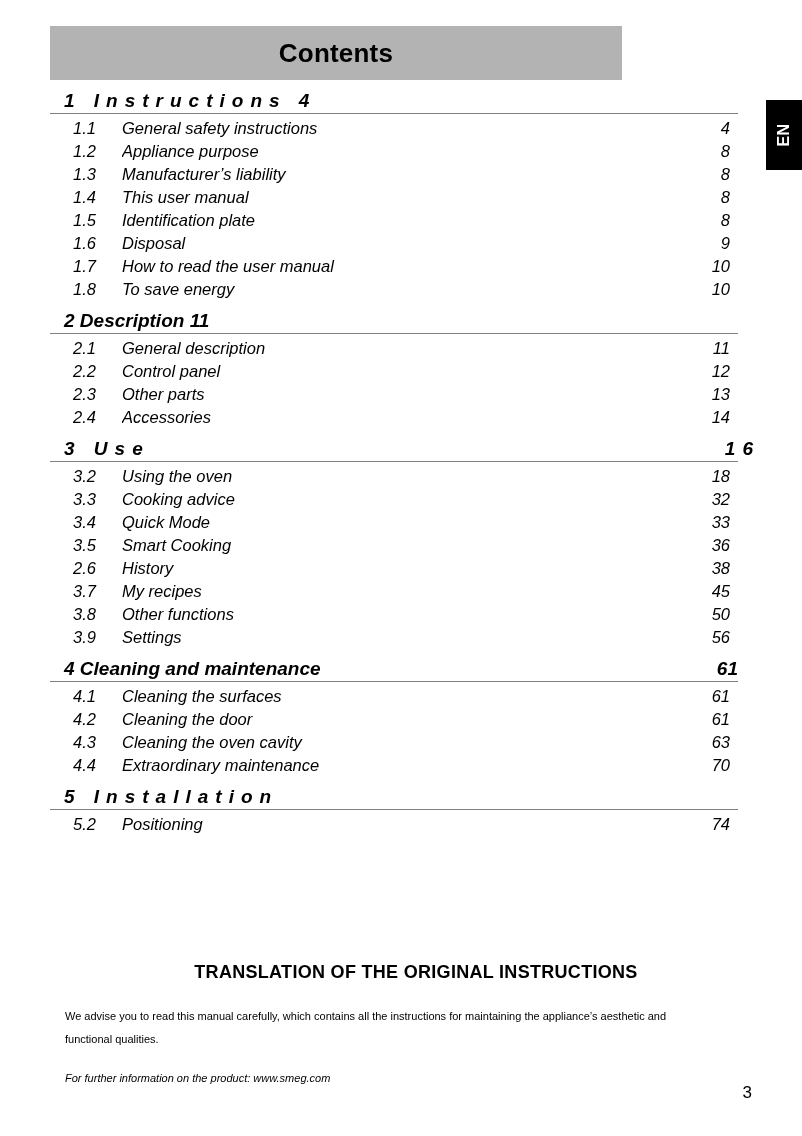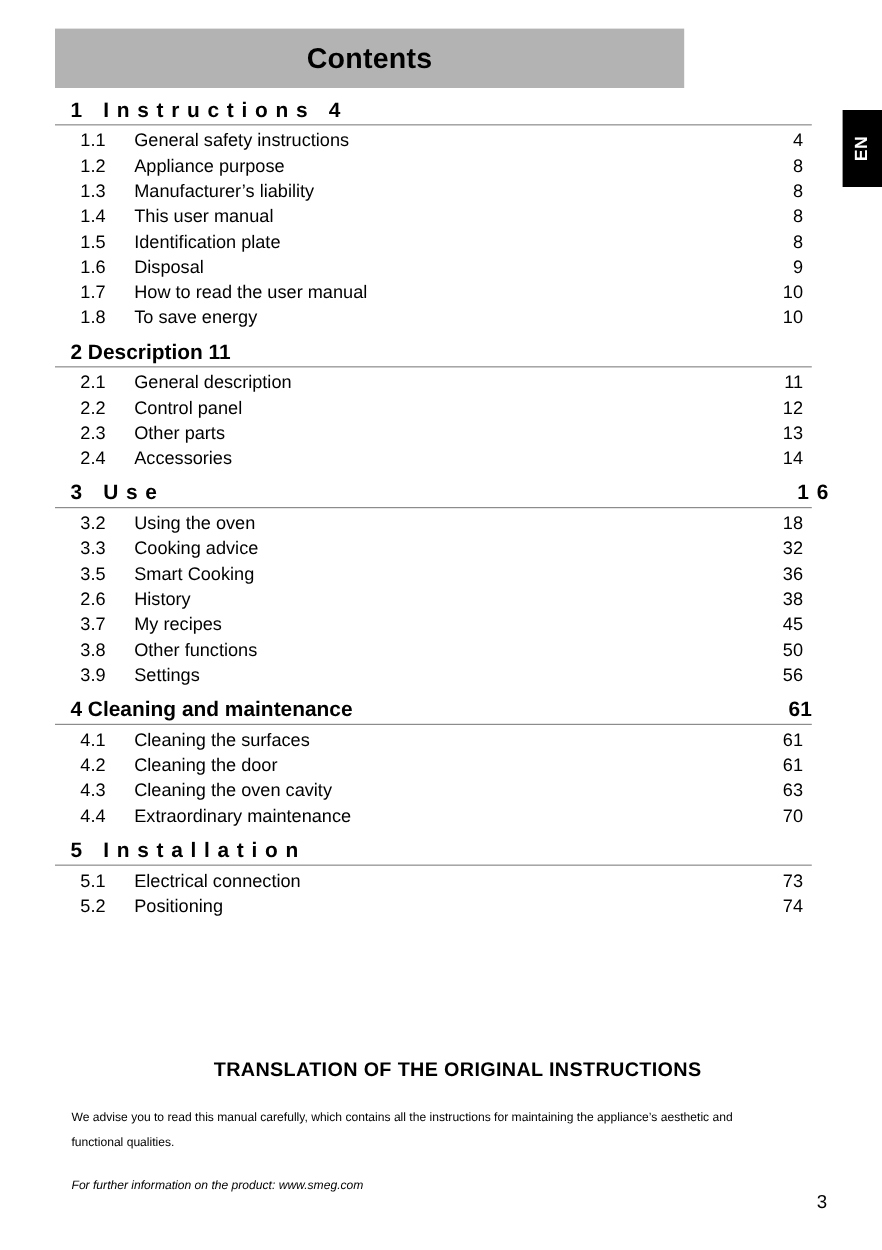--- a/index.html
+++ b/index.html
@@ -56,20 +56,21 @@
     letter-spacing: 0.5px;
     white-space: nowrap;
   }
 
   
   .toc {
     position: absolute;
     left: 0;
     top: 88px;
     width: 802px;
+    font-style: italic;
   }
   .chapter {
     position: relative;
   }
   .chapter-head {
     position: relative;
     margin: 0;
     padding: 0 64px 0 64px;
     height: 25px;
     display: flex;
@@ -261,20 +262,25 @@
           <span class="entry-num">3.2</span>
           <span class="entry-label">Using the oven</span>
           <span class="entry-page">18</span>
         </div>
         <div class="entry">
           <span class="entry-num">3.3</span>
           <span class="entry-label">Cooking advice</span>
           <span class="entry-page">32</span>
         </div>
         <div class="entry">
+          <span class="entry-num">3.4</span>
+          <span class="entry-label">Quick Mode</span>
+          <span class="entry-page">33</span>
+        </div>
+        <div class="entry">
           <span class="entry-num">3.5</span>
           <span class="entry-label">Smart Cooking</span>
           <span class="entry-page">36</span>
         </div>
         <div class="entry">
           <span class="entry-num">2.6</span>
           <span class="entry-label">History</span>
           <span class="entry-page">38</span>
         </div>
         <div class="entry">
@@ -322,25 +328,20 @@
           <span class="entry-page">70</span>
         </div>
       </div>
     </div>
     <div class="chapter">
       <div class="chapter-head">
         <span class="chapter-head-text spaced">5 Installation</span>
       </div>
       <div class="chapter-rule"></div>
       <div class="entries">
-        <div class="entry">
-          <span class="entry-num">5.1</span>
-          <span class="entry-label">Electrical connection</span>
-          <span class="entry-page">73</span>
-        </div>
         <div class="entry">
           <span class="entry-num">5.2</span>
           <span class="entry-label">Positioning</span>
           <span class="entry-page">74</span>
         </div>
       </div>
     </div>
   </div>
 
 <div class="footer">

